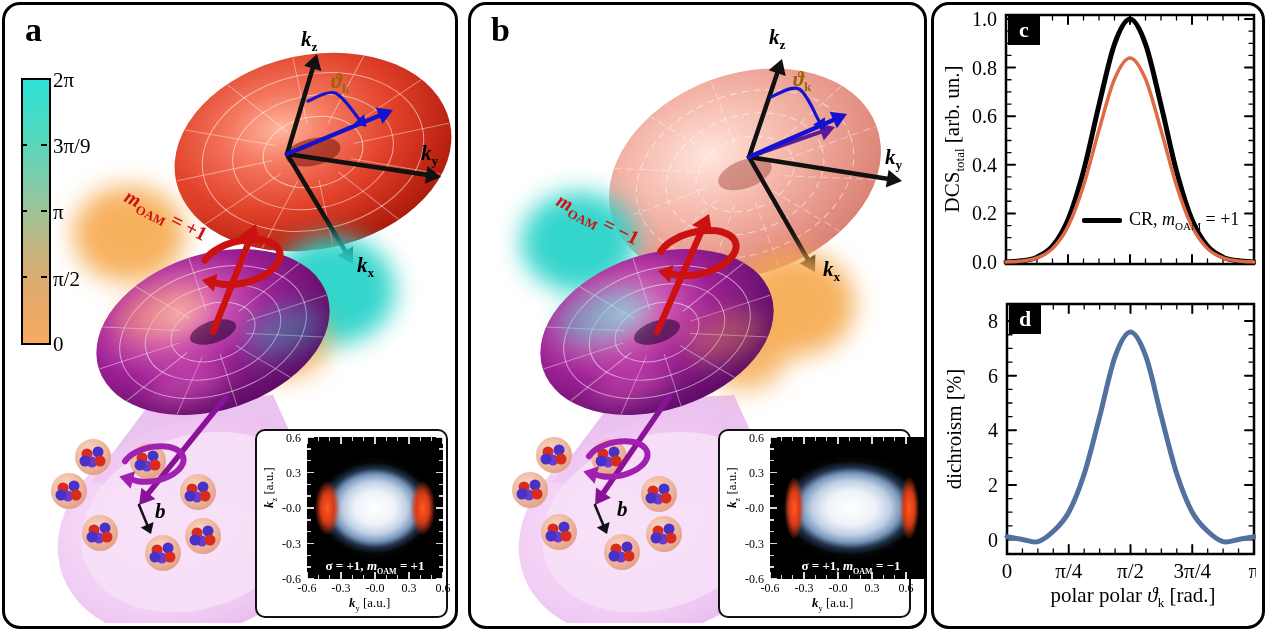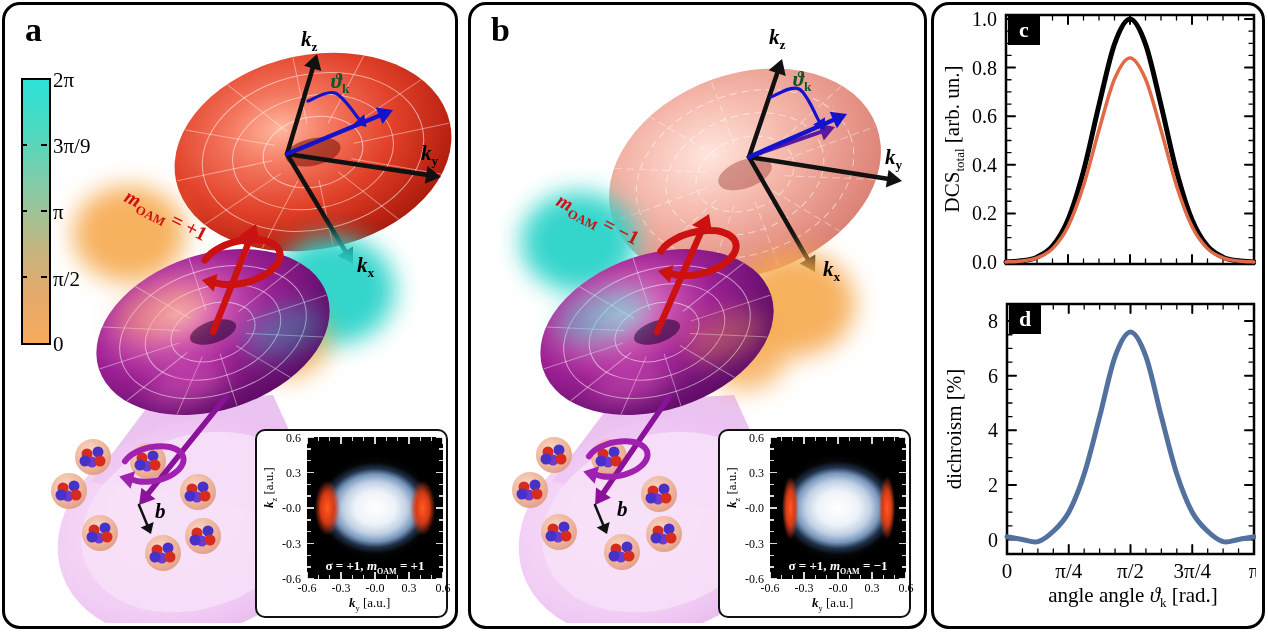--- a/index.html
+++ b/index.html
@@ -14,38 +14,38 @@
   .plab{position:absolute;left:20px;top:6px;font:bold 34px "Liberation Serif",serif;color:#000;}
   
   .cbar{position:absolute;left:16px;top:73px;width:26px;height:263px;border:2.5px solid #000;
         background:linear-gradient(180deg,#2ce1d7 0%,#52d8bd 22%,#7fccaa 38%,#a3c193 52%,
                    #c8b37e 66%,#e5a96a 82%,#f7ab5f 100%);}
   .cbt{position:absolute;left:48px;width:52px;font:21px "Liberation Serif",serif;color:#000;}
   .cbtick{position:absolute;height:2px;background:#000;width:6px;}
   
   .axlab{position:absolute;font:bold italic 21px "Liberation Serif",serif;color:#000;white-space:nowrap;}
   .axlab sub,.moam sub,.inl sub{font-style:normal;font-size:64%;}
-  .tlab{color:#14532d;}
+  .tlab{color:#a16207;}
   .moam{position:absolute;color:#cf1010;font:bold 20px "Liberation Serif",serif;white-space:nowrap;}
   .moam .iv{font-style:italic;}
   .blab{position:absolute;font:bold italic 21px "Liberation Serif",serif;color:#000;}
   
   .inset{position:absolute;width:193px;height:189px;background:#fff;border:2.5px solid #111;
          border-radius:10px;box-sizing:border-box;}
   .hm{position:absolute;left:50px;top:6px;width:136px;height:142px;background-color:#000;overflow:hidden;}
   .hma{background:
     radial-gradient(13% 27% at 15% 50%, #ff5a22 0%, #d83a14 38%, rgba(216,58,20,0) 72%),
     radial-gradient(13% 27% at 85% 50%, #ff5a22 0%, #d83a14 38%, rgba(216,58,20,0) 72%),
     radial-gradient(42% 33% at 50% 50%, #ffffff 0%, #eef3f9 35%, #c0d0e4 56%, #7795bb 72%, rgba(50,80,120,.55) 84%, rgba(5,15,35,0) 97%),
     radial-gradient(52% 44% at 50% 50%, rgba(110,140,185,.4), rgba(0,0,0,0) 82%) #000;}
   .hmb{background:
     radial-gradient(8% 30% at 15% 50%, #ff5a22 0%, #d83a14 40%, rgba(216,58,20,0) 75%),
     radial-gradient(8% 30% at 86% 50%, #ff5a22 0%, #d83a14 40%, rgba(216,58,20,0) 75%),
     radial-gradient(43% 34% at 50% 50%, #ffffff 0%, #eef3f9 35%, #c0d0e4 56%, #7795bb 72%, rgba(50,80,120,.55) 84%, rgba(5,15,35,0) 97%),
-    radial-gradient(53% 46% at 50% 50%, rgba(110,140,185,.4), rgba(0,0,0,0) 82%) #000;}
+    radial-gradient(53% 46% at 50% 50%, rgba(110,140,185,.4), rgba(0,0,0,0) 82%) #000; padding-left: 26px;}
   .ht{position:absolute;background:rgba(255,255,255,.85);}
   .inyt{position:absolute;width:32px;text-align:right;font:12px "Liberation Serif",serif;color:#000;}
   .inxt{position:absolute;width:34px;text-align:center;font:12px "Liberation Serif",serif;color:#000;}
   .inl{position:absolute;font:13px "Liberation Serif",serif;color:#000;white-space:nowrap;}
   .inl .iv{font-style:italic;font-weight:bold;}
   .hmann{position:absolute;left:0;right:0;bottom:3px;text-align:center;color:#fff;
          font:bold 13px "Liberation Serif",serif;white-space:nowrap;}
   .hmann .iv{font-style:italic;}
   .hmann sub{font-size:62%;font-style:normal;}
   
@@ -713,19 +713,23 @@
     <div class="badge" style="left:74px;top:10px">c</div>
     <div class="badge" style="left:75px;top:299px">d</div>
 
     <div class="vanchor" style="left:20px;top:134px">
       <span><span>DCS</span><sub>total</sub><span> [arb. un.]</span></span>
     </div>
     <div class="vanchor" style="left:20px;top:424px">
       <span>dichroism [%]</span>
     </div>
     <div class="hanchor" style="left:199px;top:592px">
-      <span><span>angle angle </span><span class="iv">ϑ</span><sub>k</sub><span> [rad.]</span></span>
+      <span><span>polar polar </span><span class="iv">ϑ</span><sub>k</sub><span> [rad.]</span></span>
     </div>
 
     <div class="legend" style="left:148px;top:204px">
+      <div class="lrow">
+        <div class="sw" style="background: rgb(0, 0, 0);"></div>
+        <span class="ltext"><span>CR, </span><span class="iv">m</span><sub>OAM</sub><span> = +1</span></span>
+      </div>
     </div>
   </section>
 </div>
 
 </body></html>

